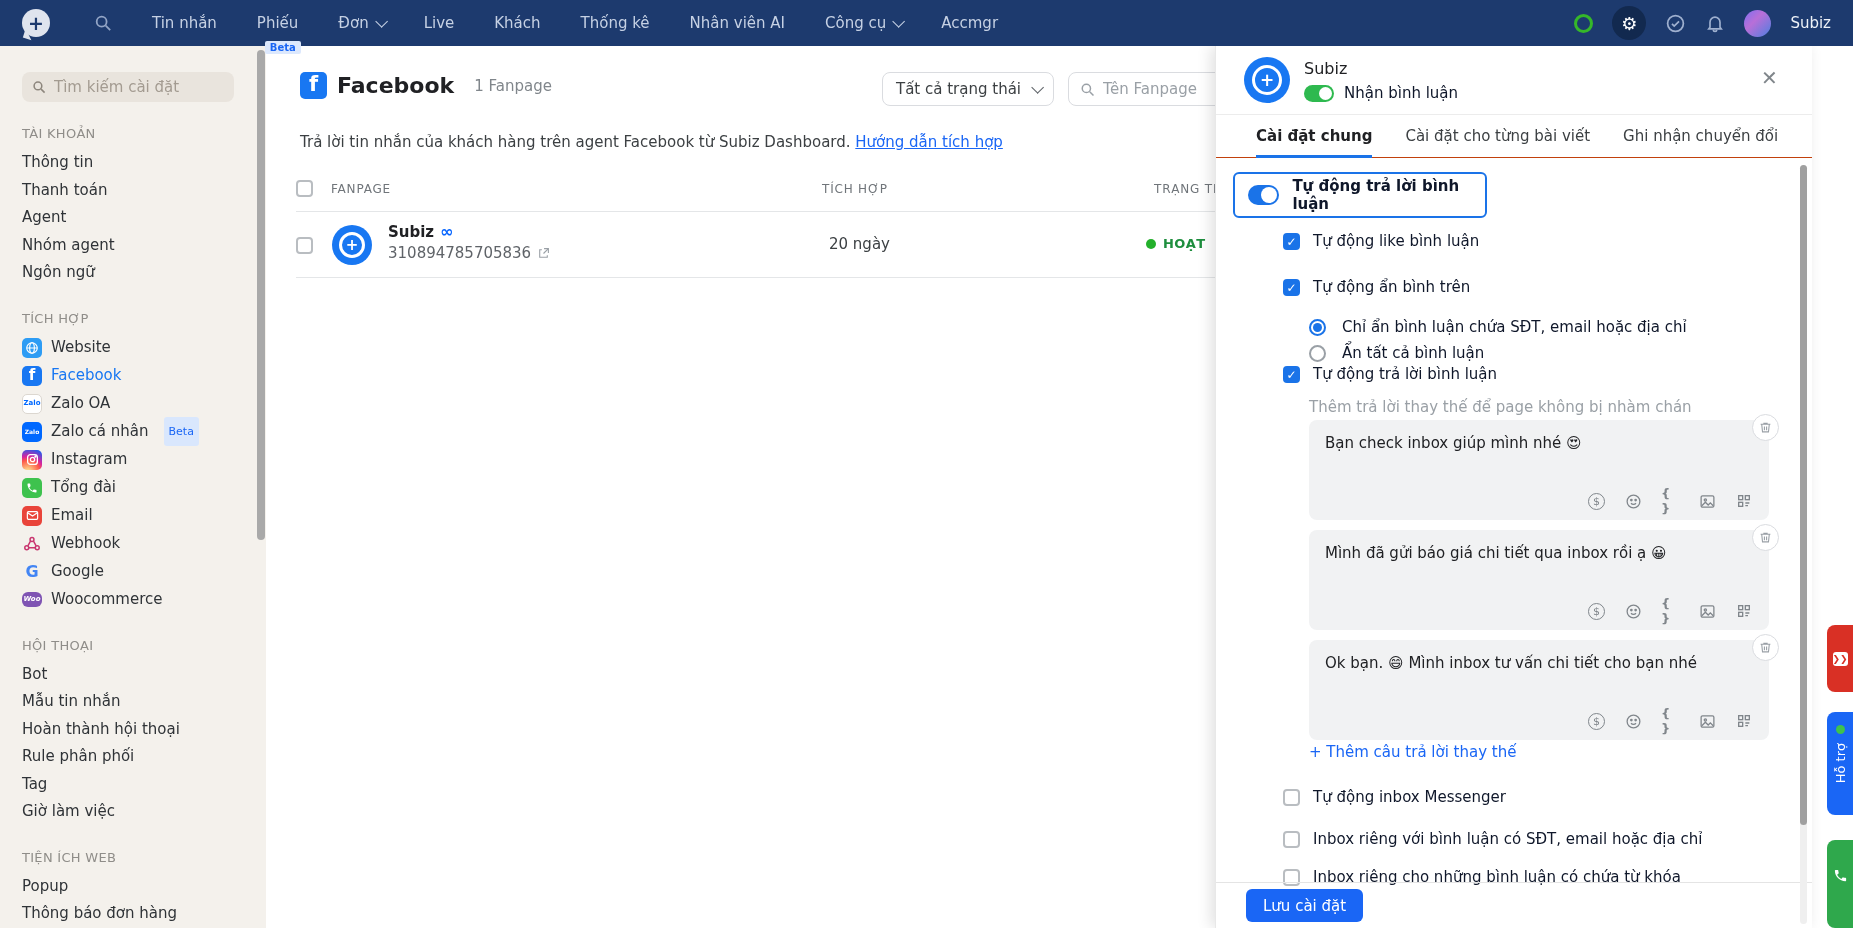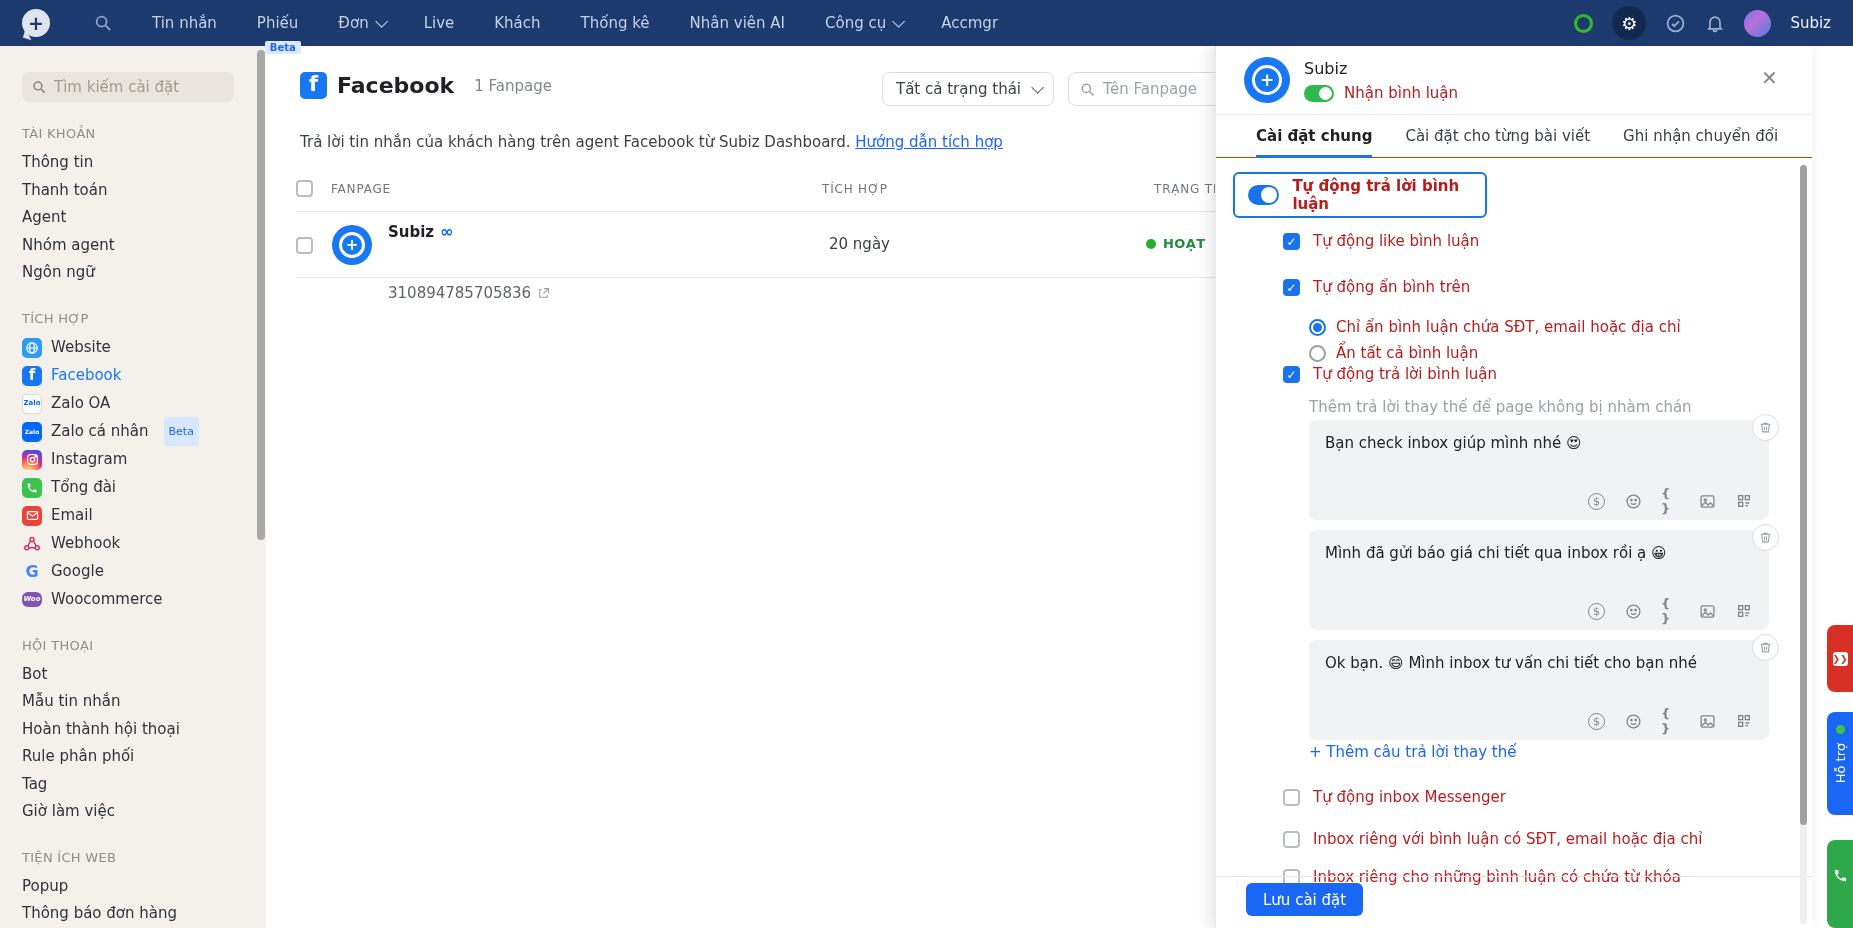--- a/index.html
+++ b/index.html
@@ -74,67 +74,67 @@
     text-align:center; font-weight:bold; }
   .trow { position:relative; height:66px; border-bottom:1px solid #e4e6e8; }
   .row-avatar { position:absolute; left:36px; top:13px; }
   .subiz-logo { border-radius:50%; background:#1877F2; position:relative; display:flex;
     align-items:center; justify-content:center; }
   .subiz-inner { border:3px solid #fff; border-radius:50%; display:flex; align-items:center;
     justify-content:center; color:#fff; font-weight:bold; }
   .row-name { position:absolute; left:92px; top:10px; font-size:15px; color:#202124; font-weight:bold; }
   .inf { color:#0866ff; font-weight:bold; font-size:16px; margin-left:6px; }
   .row-id { position:absolute; left:92px; top:32px; font-size:15px; color:#5f6368; font-weight:normal;
-    display:flex; align-items:center; gap:6px;margin-top:40px; }
+    display:flex; align-items:center; gap:6px; }
   .cell-dur { position:absolute; left:526px; top:23px; font-size:15px; color:#3c4043;margin-left:7px; }
   .cell-status { position:absolute; left:850px; top:24px; display:flex; align-items:center; gap:7px; }
   .dot-green { width:10px; height:10px; border-radius:50%; background:#23b02b; }
   .status-txt { font-size:13px; font-weight:bold; color:#1e8e3e; letter-spacing:.4px; }
 
   
   .panel { position:absolute; left:1215px; top:46px; width:597px; bottom:0; background:#fff;
     border-left:1px solid #e8e8e8; box-shadow:-4px 0 14px rgba(0,0,0,.12); z-index:10; }
   .p-header { position:relative; height:69px; border-bottom:1px solid #ececec; }
   .p-avatar { position:absolute; left:28px; top:11px; }
   .p-title { position:absolute; left:88px; top:13px; font-size:16px; color:#202124; }
   .p-togglerow { position:absolute; left:88px; top:38px; display:flex; align-items:center; gap:10px; }
   .toggle { border-radius:999px; position:relative; display:inline-block; }
   .toggle .knob { position:absolute; background:#fff; border-radius:50%; }
   .tg-green { width:30px; height:17px; background:#2eb94f; }
   .tg-green .knob { width:13px; height:13px; right:2px; top:2px; }
   .tg-blue { width:34px; height:20px; background:#1a73e8; }
   .tg-blue .knob { width:16px; height:16px; right:2px; top:2px; }
-  .p-label { font-size:15px; color:#b91c1c; }
+  .p-label { font-size:15px; color:#0f172a; }
   .p-close { position:absolute; left:545px; top:20px; font-size:20px; color:#80868b; cursor:pointer; }
   .p-tabs { position:relative; height:43px; border-bottom:1px solid #c2410c; display:flex;
     padding-left:40px; gap:33px; font-size:15px; color:#3c4043; }
   .p-tab { padding-top:12px; height:43px; cursor:pointer; }
   .p-tab.active { color:#202124; font-weight:bold; border-bottom:3px solid #1a73e8; }
   .p-content { position:absolute; top:112px; left:0; right:0; bottom:44px; }
   .focus-box { position:absolute; left:17px; top:14px; width:254px; height:46px; border:2px solid #1a73e8;
     border-radius:6px; display:flex; align-items:center; gap:13px; padding-left:13px; }
   .focus-box .p-label { font-weight:bold; }
   .cb-row { position:absolute; left:67px; display:flex; align-items:center; gap:13px; cursor:pointer; }
-  .radio-row { position:absolute; left:93px; display:flex; align-items:center; gap:10px; cursor:pointer; }
+  .radio-row { position:absolute; left:93px; display:flex; align-items:center; gap:16px; cursor:pointer; }
   .radio { width:17px; height:17px; border-radius:50%; border:2px solid #9aa0a6; display:flex;
     align-items:center; justify-content:center; }
   .radio.sel { border-color:#1a73e8; }
   .radio.sel span { width:9px; height:9px; border-radius:50%; background:#1a73e8; }
   .helper { position:absolute; left:93px; top:240px; font-size:15px; color:#9aa0a6; }
   .reply-box { position:absolute; left:93px; width:460px; height:100px; background:#f1f2f3; border-radius:8px; }
   .reply-text { padding:14px 16px 0 16px; font-size:15px; color:#202124; }
   .reply-icons { position:absolute; right:16px; bottom:10px; display:flex; align-items:center; gap:19px;
     color:#80868b; }
   .ric { width:18px; height:18px; display:flex; align-items:center; justify-content:center; cursor:pointer; }
   .dollar { border:1.5px solid #80868b; border-radius:50%; font-size:11px; width:17px; height:17px; }
   .braces { font-size:13px; font-weight:bold; letter-spacing:1px; }
   .trash { position:absolute; left:536px; width:27px; height:27px; border:1px solid #dadce0; background:#fff;
     border-radius:50%; display:flex; align-items:center; justify-content:center; cursor:pointer; }
   .add-link { position:absolute; left:93px; top:585px; font-size:15px; color:#1a66f5; cursor:pointer; }
-  .p-footer { position:absolute; left:0; right:0; bottom:0; height:52px; border-top:1px solid #e4e4e4; }
+  .p-footer { position:absolute; left:0; right:0; bottom:0; height:46px; border-top:1px solid #e4e4e4; }
   .save-btn { position:absolute; left:30px; top:6px; height:33px; background:#1a66f5; color:#fff;
     border:none; border-radius:6px; font-size:15px; padding:0 17px; cursor:pointer; font-family:inherit; }
   .p-track { position:absolute; right:5px; top:119px; bottom:4px; width:7px; background:#efefef; border-radius:4px; }
   .p-thumb { position:absolute; right:5px; top:119px; height:660px; width:7px; background:#a0a0a0; border-radius:4px; }
 
   
   .edge { position:absolute; right:0; width:26px; z-index:40; border-radius:8px 0 0 8px;
     display:flex; flex-direction:column; align-items:center; cursor:pointer; }
   .edge-red { top:625px; height:67px; background:#d93025; justify-content:center; }
   .chev-box { width:15px; height:14px; background:#fff; border-radius:3px; color:#d93025; font-size:9px;

